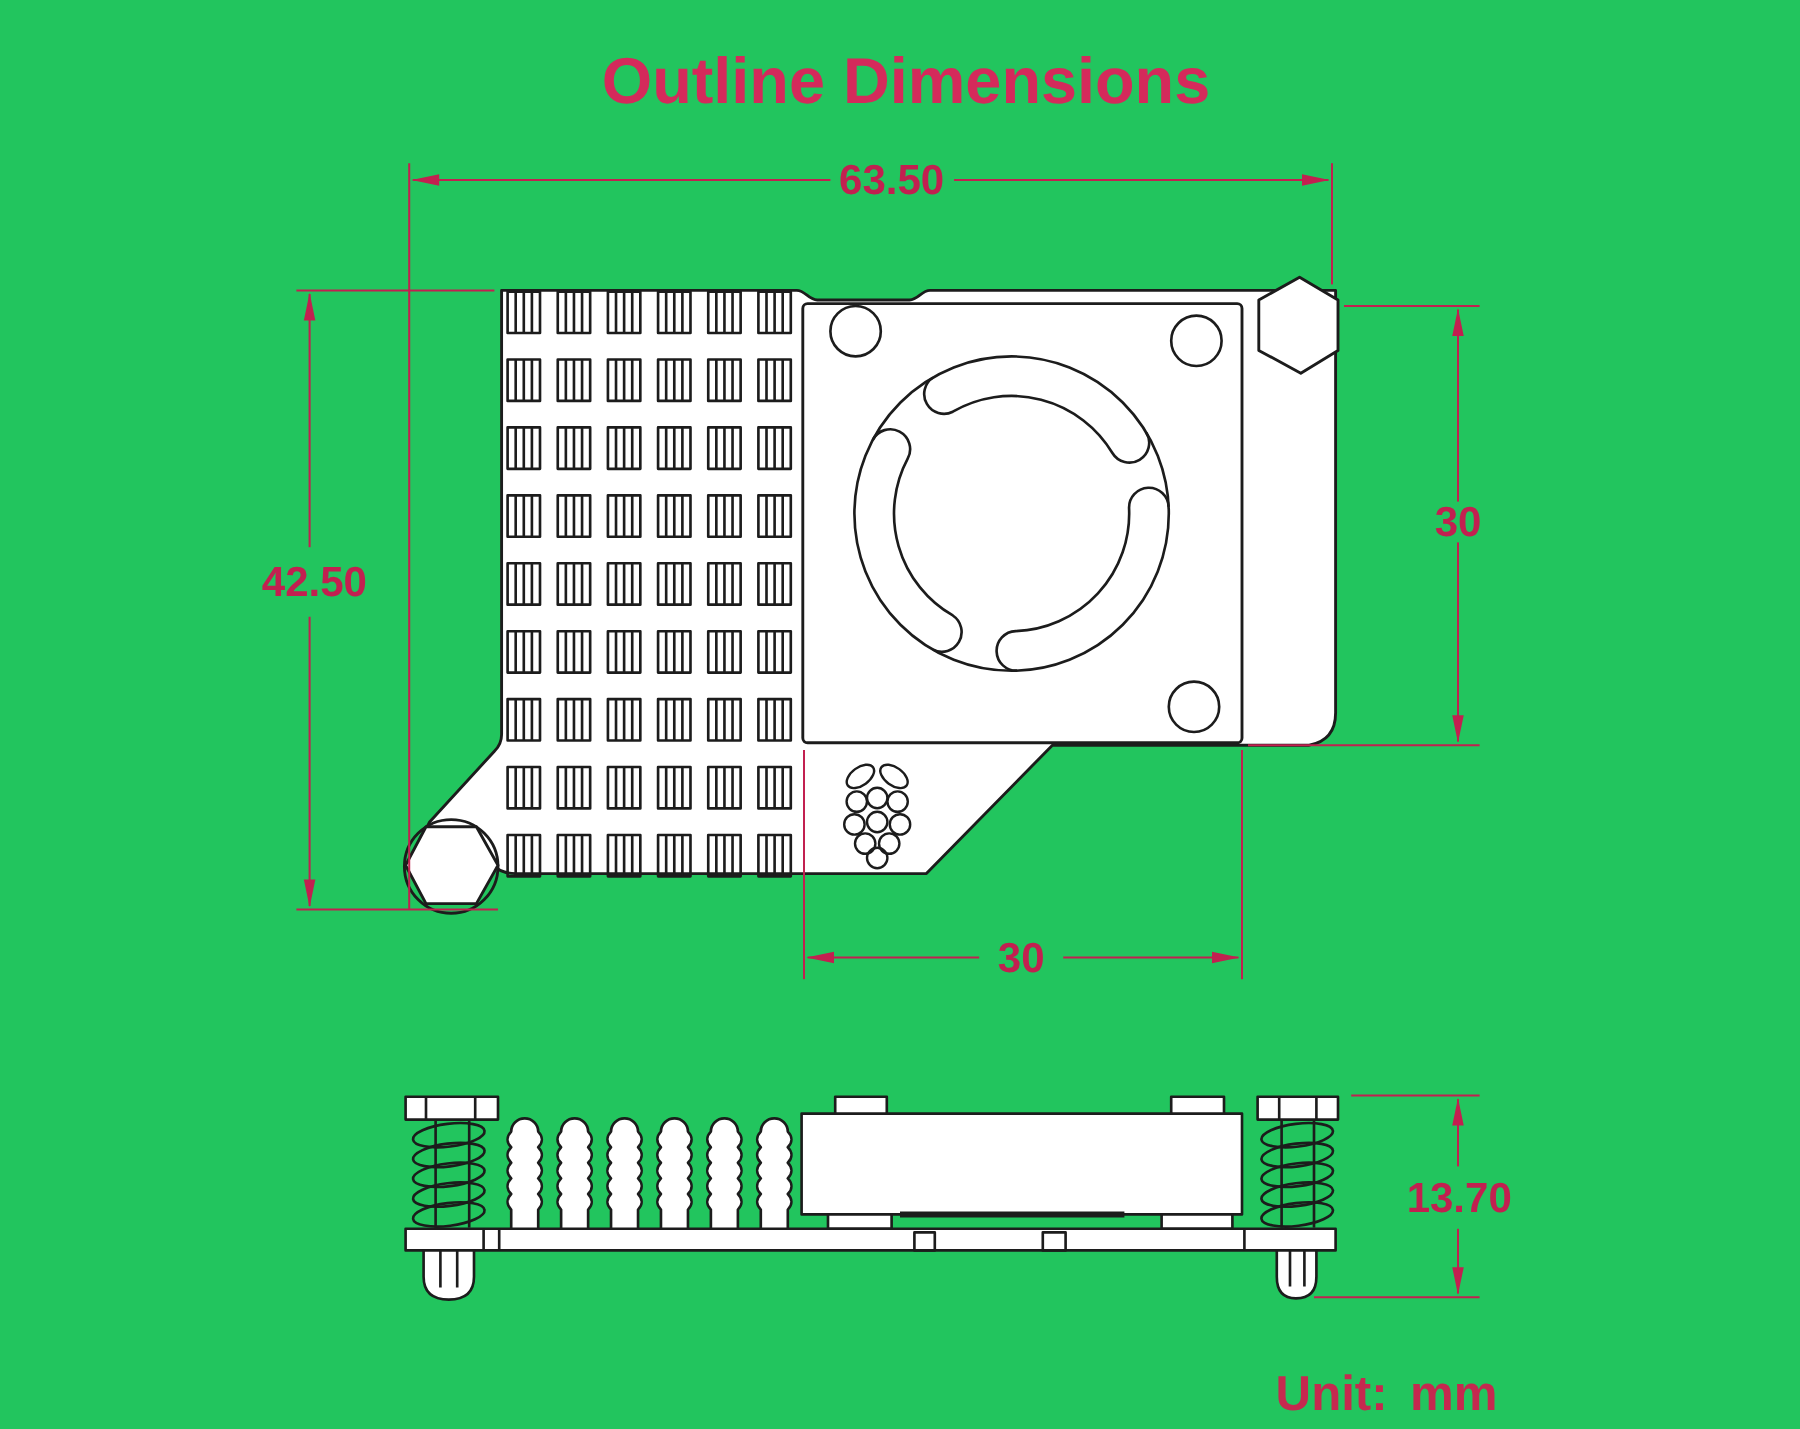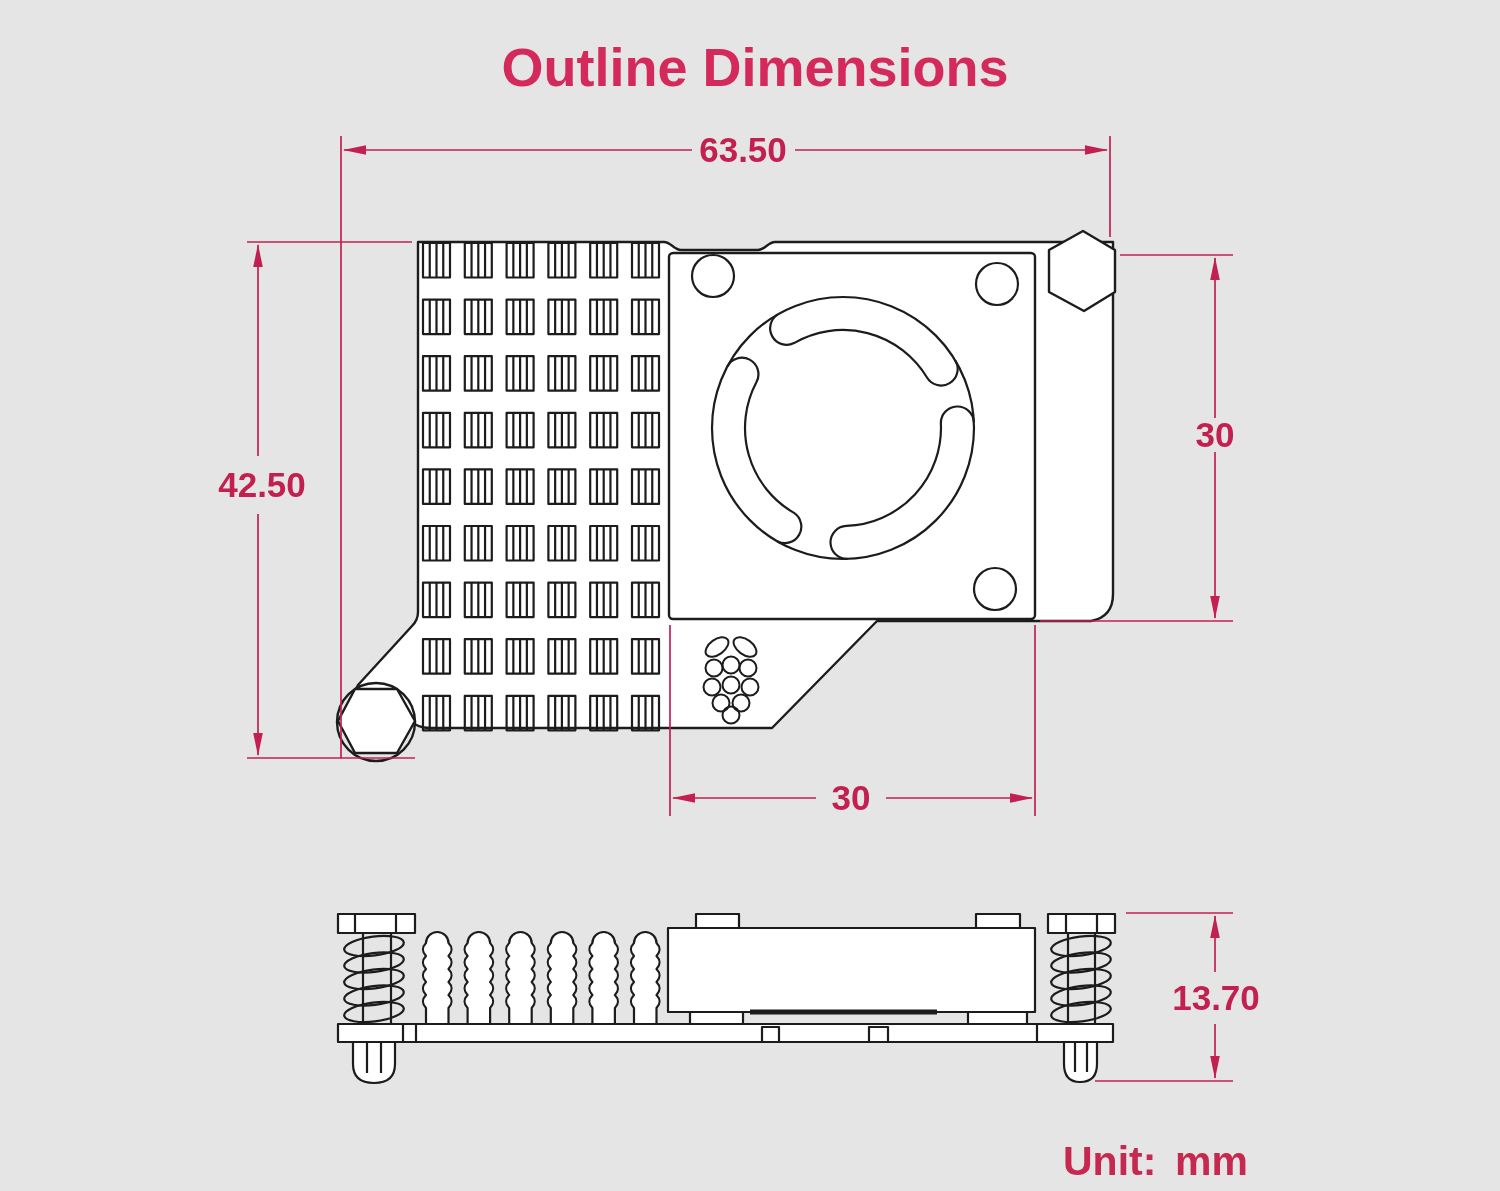--- a/index.html
+++ b/index.html
@@ -1,16 +1,16 @@
 <!DOCTYPE html>
 <html><head>
 <meta charset="utf-8">
 <style>
   html,body{margin:0;padding:0;background:#ffffff;}
-  .page{position:relative;width:1500px;height:1191px;background:#e5e5e5;overflow:hidden;
+  .page{position:relative;width:1500px;height:1191px;background:#22c55e;overflow:hidden;
         font-family:"Liberation Sans", sans-serif;}
   svg{position:absolute;left:0;top:0;}
   text{font-family:"Liberation Sans", sans-serif;}
   .title-text{font-size:54px;font-weight:bold;}
   .dim-text{font-size:35px;font-weight:bold;}
   .unit-text{font-size:41px;font-weight:600;}
 </style>
 </head>
 <body>
 

